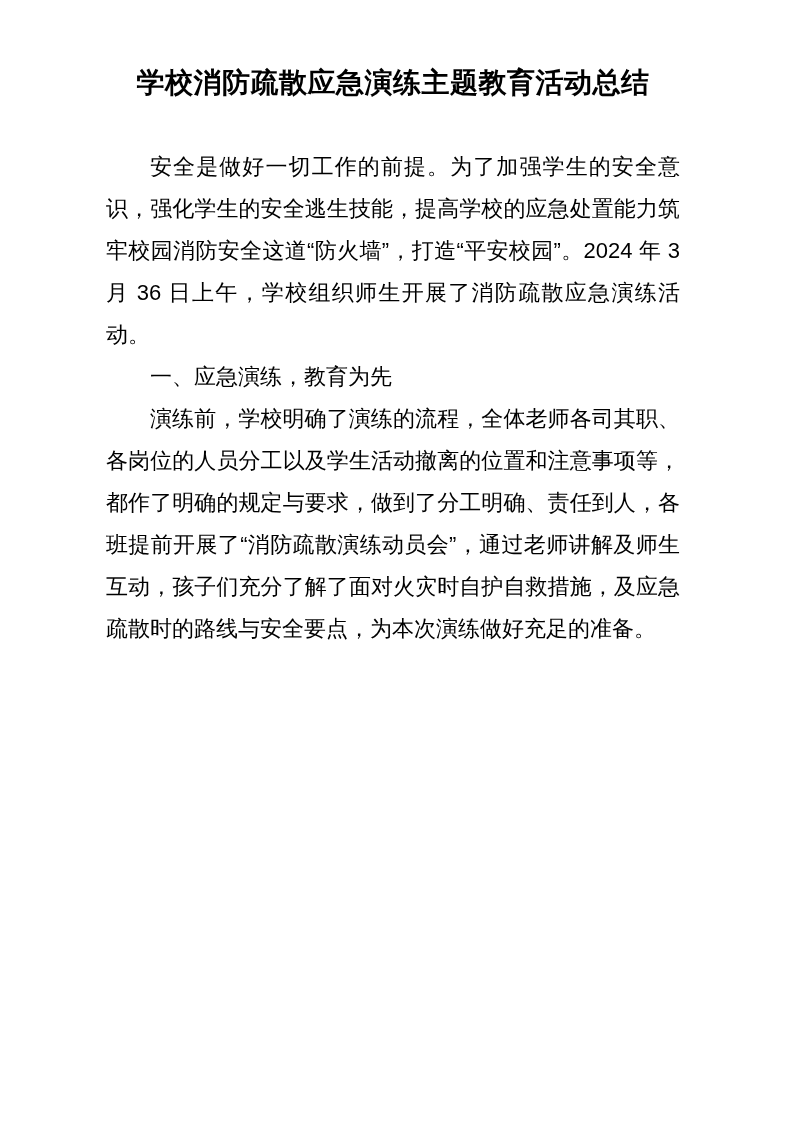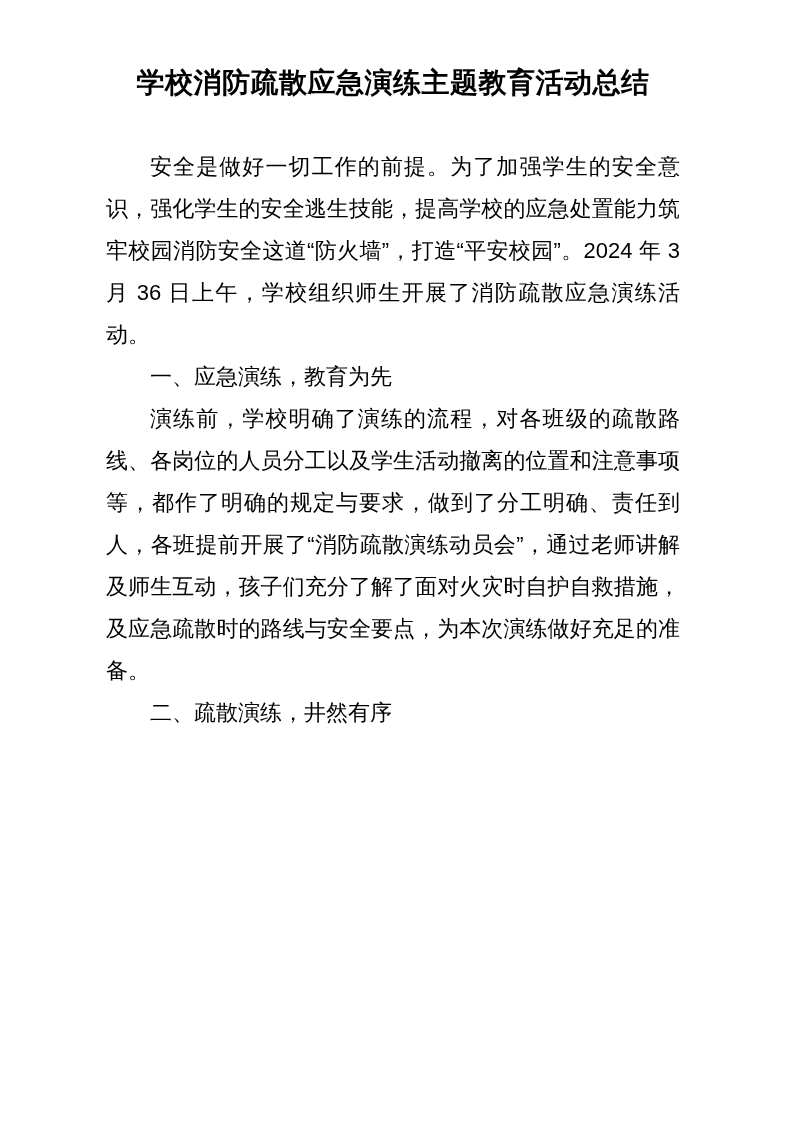--- a/index.html
+++ b/index.html
@@ -48,17 +48,16 @@
 </head>
 <body>
 
 <div class="page">
   <h1 class="doc-title">学校消防疏散应急演练主题教育活动总结</h1>
 
   <p class="doc-par">安全是做好一切工作的前提。为了加强学生的安全意识，强化学生的安全逃生技能，提高学校的应急处置能力筑牢校园消防安全这道“防火墙”，打造“平安校园”。2024 年 3 月 36 日上午，学校组织师生开展了消防疏散应急演练活动。</p>
 
   <p class="doc-heading">一、应急演练，教育为先</p>
 
-  <p class="doc-par">演练前，学校明确了演练的流程，对各班级的疏散路线、各岗位的人员分工以及学生活动撤离的位置和注意事项等，都作了明确的规定与要求，做到了分工明确、责任到人，各班提前开展了“消防疏散演练动员会”，通过老师讲解及师生互动，孩子们充分了解了面对火灾时自护自救措施，及应急疏散时的路线与安全要点，为本次演练做好充足的准备。</p>
+  <p class="doc-par">演练前，学校明确了演练的流程，全体老师各司其职、各岗位的人员分工以及学生活动撤离的位置和注意事项等，都作了明确的规定与要求，做到了分工明确、责任到人，各班提前开展了“消防疏散演练动员会”，通过老师讲解及师生互动，孩子们充分了解了面对火灾时自护自救措施，及应急疏散时的路线与安全要点，为本次演练做好充足的准备。</p>
 
-  <p class="doc-heading">二、疏散演练，井然有序</p>
 
 </div>
 
 </body></html>

